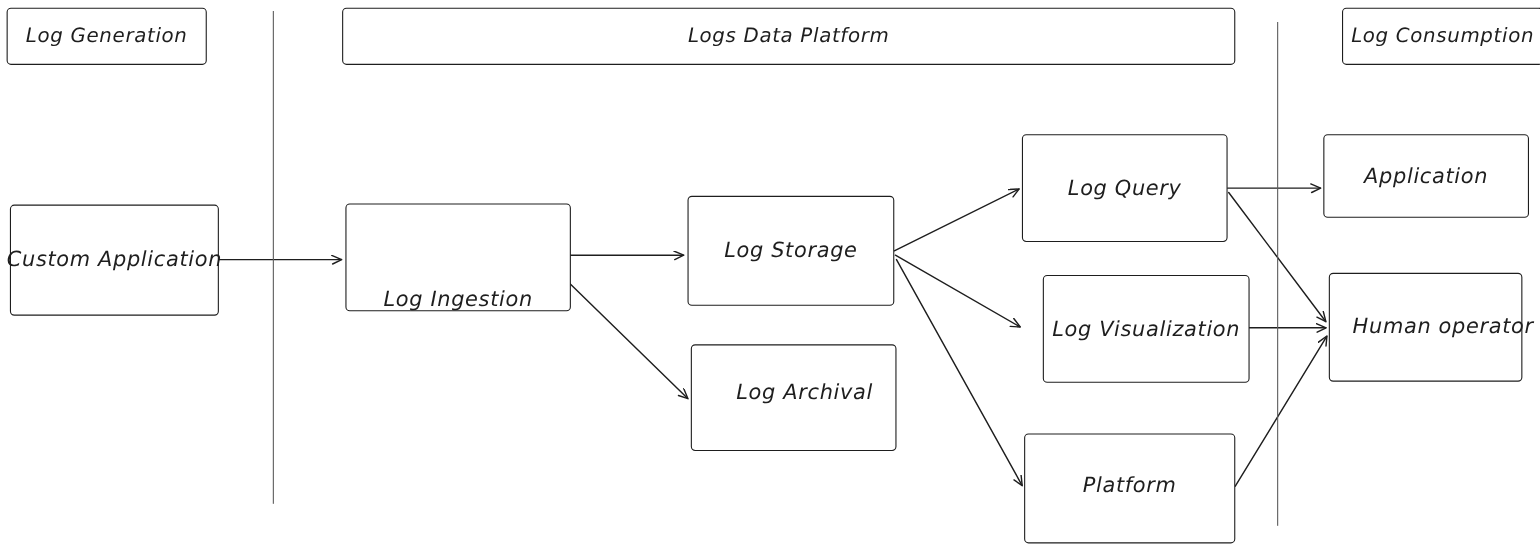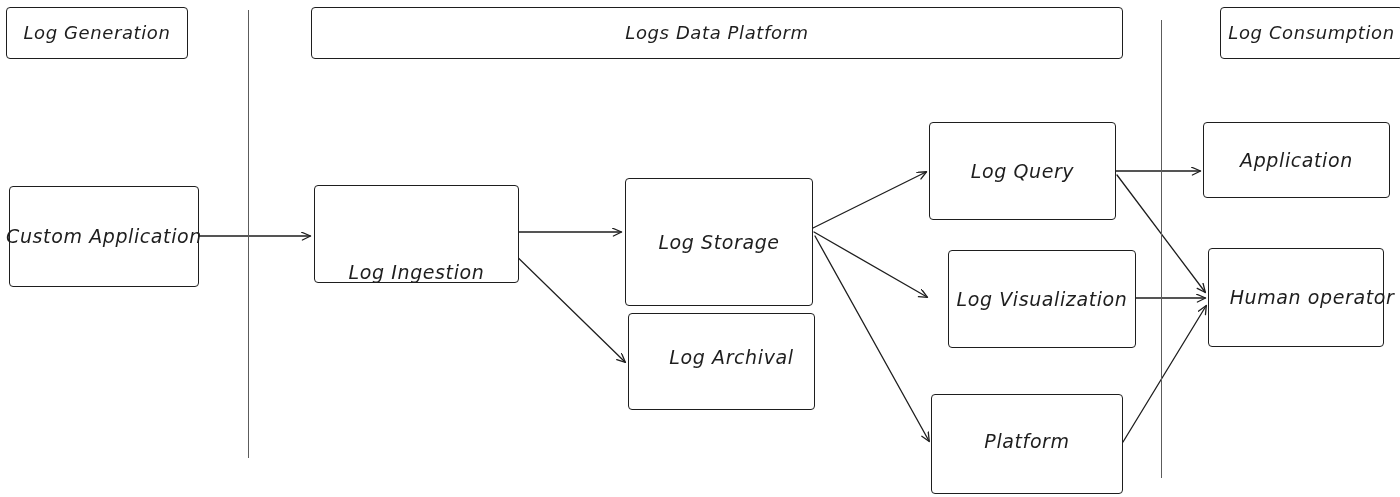--- a/index.html
+++ b/index.html
@@ -107,21 +107,21 @@
   </div>
 
   <div class="node" style="left:9px; top:186px; width:190px; height:101px;">
     <span class="node-label">Custom Application</span>
   </div>
 
   <div class="node" style="left:314px; top:185px; width:205px; height:98px;align-items:flex-end;">
     <span class="node-label">Log Ingestion</span>
   </div>
 
-  <div class="node" style="left:625px; top:178px; width:188px; height:128px;">
+  <div class="node" style="left:625px; top:178px; width:188px; height:100px;">
     <span class="node-label">Log Storage</span>
   </div>
 
   <div class="node" style="left:628px; top:313px; width:187px; height:97px;padding-left:20px;">
     <span class="node-label" style="position:relative; top:-4px;">Log Archival</span>
   </div>
 
   <div class="node" style="left:929px; top:122px; width:187px; height:98px;">
     <span class="node-label">Log Query</span>
   </div>

